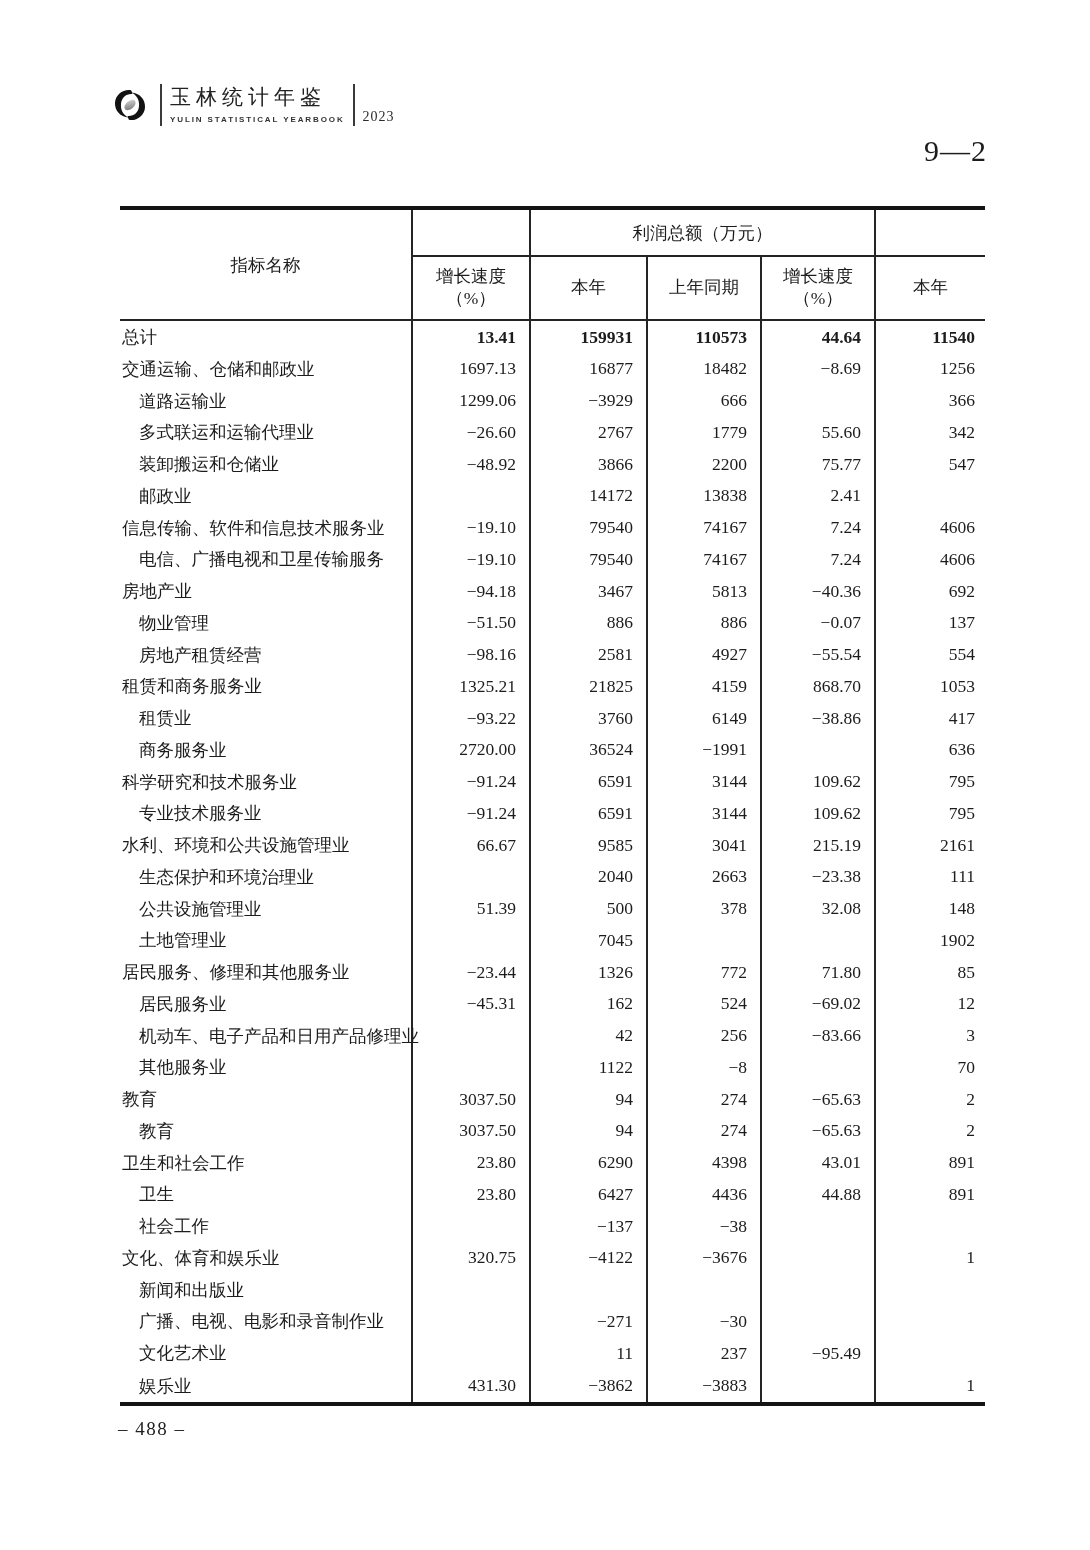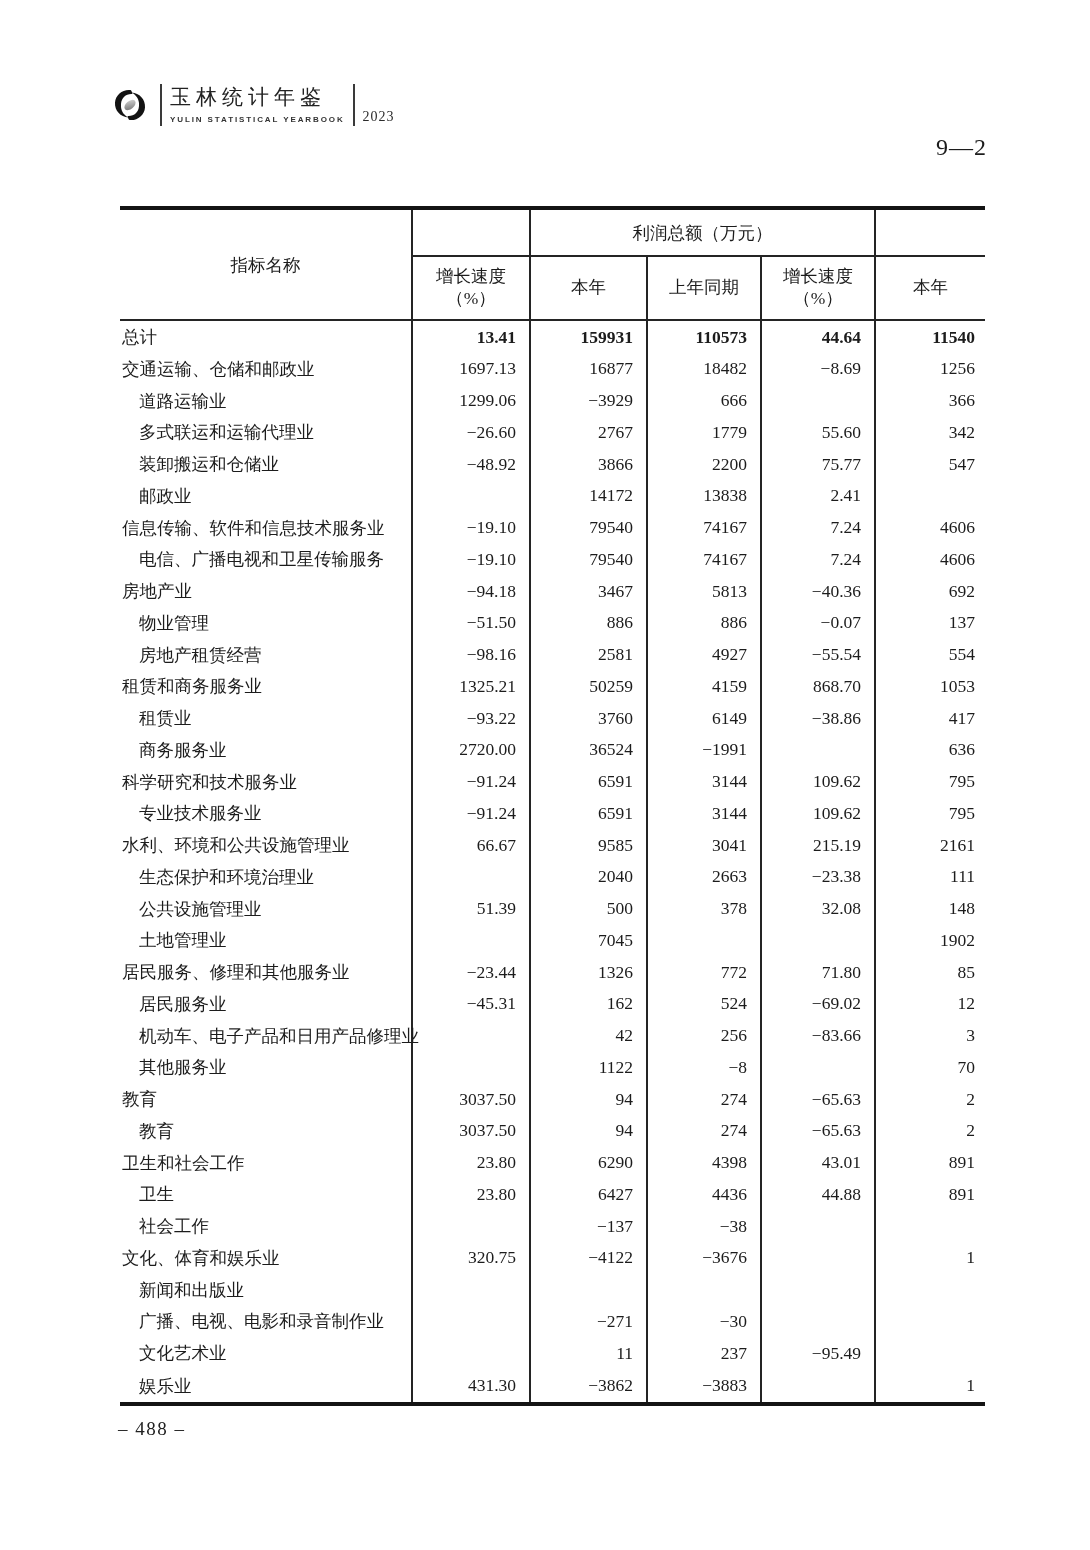--- a/index.html
+++ b/index.html
@@ -53,21 +53,21 @@
     align-self: flex-end;
     margin-bottom: 1px;
     letter-spacing: 1px;
   }
 
   
   .table-no {
     position: absolute;
     top: 134px;
     right: 103px;
-    font-size: 24px;
+    font-size: 30px;
     color: #1c1c1c;
     letter-spacing: 1px;
   }
 
   
   .table-wrap { position: absolute; left: 120px; top: 206px; }
   table.stat {
     border-collapse: collapse;
     table-layout: fixed;
     width: 865px;
@@ -257,21 +257,21 @@
             <td class="label indent">房地产租赁经营</td>
             <td class="num bl">−98.16</td>
             <td class="num bl">2581</td>
             <td class="num bl">4927</td>
             <td class="num bl">−55.54</td>
             <td class="num bl last">554</td>
           </tr>
           <tr>
             <td class="label">租赁和商务服务业</td>
             <td class="num bl">1325.21</td>
-            <td class="num bl">50259</td>
+            <td class="num bl">21825</td>
             <td class="num bl">4159</td>
             <td class="num bl">868.70</td>
             <td class="num bl last">1053</td>
           </tr>
           <tr>
             <td class="label indent">租赁业</td>
             <td class="num bl">−93.22</td>
             <td class="num bl">3760</td>
             <td class="num bl">6149</td>
             <td class="num bl">−38.86</td>

